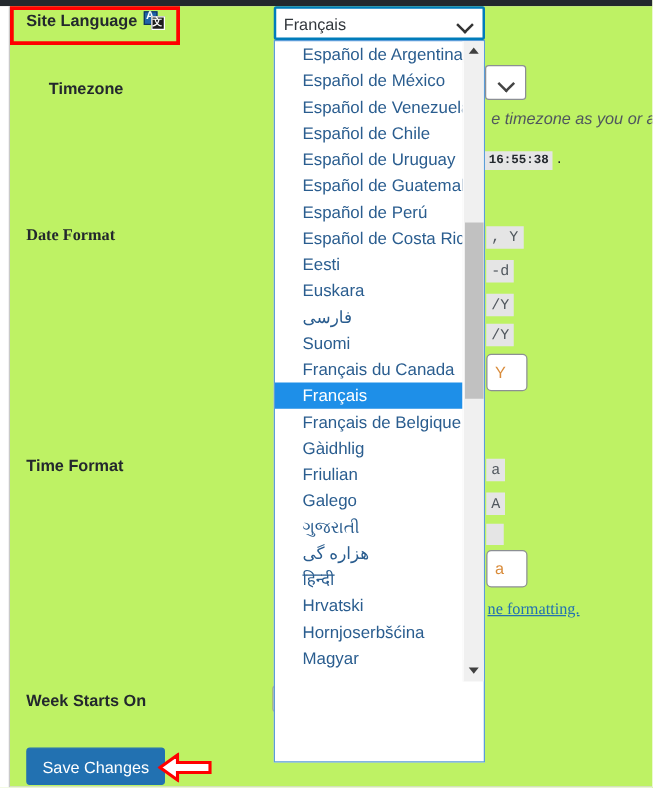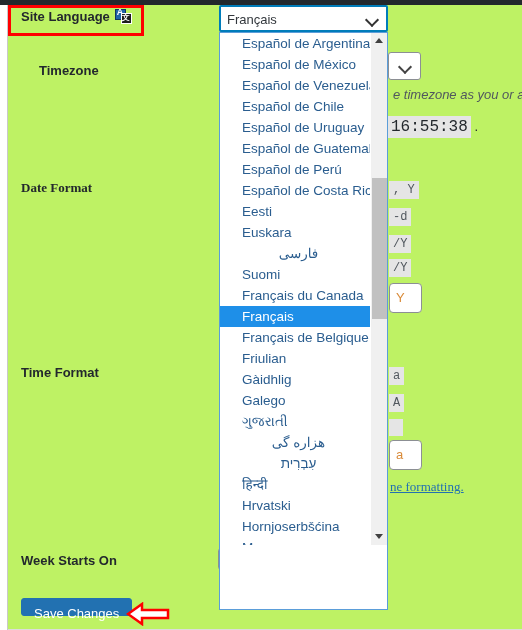--- a/index.html
+++ b/index.html
@@ -211,23 +211,24 @@
   .tz-time-line {
     position: absolute;
     left: 380px; top: 113px;
     white-space: nowrap;
     font-size: 13px;
     color: #23282d;
   }
   .tz-time-line .code {
     background: #e5e5e5;
     font-family: "Liberation Mono", monospace;
-    font-size: 16px;
+    font-size: 10px;
     padding: 2px 3px;
     color: #23282d;
+    font-weight: bold;
   }
 
   
   .doc-link {
     position: absolute;
     left: 382px; top: 474px;
     font-size: 13px;
     color: #2271b1;
     text-decoration: underline;
     white-space: nowrap;
@@ -261,21 +262,21 @@
     font-size: 13.5px;
     color: #2a5d8f;
     white-space: nowrap;
     overflow: hidden;
     box-sizing: border-box;
   }
   .opt.selected {
     background: #1e8fe8;
     color: #ffffff;
   }
-  .opt.rtl { direction: rtl; text-align: center; padding-left: 0; padding-right: 16px; }
+  .opt.rtl { direction: rtl; text-align: left; padding-left: 0; padding-right: 16px; }
   .opt.rtl span { display: inline-block; margin-left: 22px; }
 
   
   .lb-scrollbar {
     position: absolute;
     right: 0; top: 0;
     width: 17px;
     height: 512px;
     background: #f0f0f0;
     border-left: 1px solid #ffffff;
@@ -305,21 +306,21 @@
     top: 145px;
     width: 15px;
     height: 141px;
     background: #c1c1c1;
   }
 
   
   #save-btn {
     position: absolute;
     left: 13px; top: 593px;
-    height: 18px;
+    height: 30px;
     padding: 0 12px;
     line-height: 30px;
     background: #2271b1;
     color: #ffffff;
     border: 1px solid #2271b1;
     border-radius: 3px;
     font-size: 13px;
     font-family: "Liberation Sans", sans-serif;
     cursor: pointer;
     box-sizing: border-box;
@@ -399,26 +400,25 @@
           <div class="opt">Español de Guatemala</div>
           <div class="opt">Español de Perú</div>
           <div class="opt">Español de Costa Rica</div>
           <div class="opt">Eesti</div>
           <div class="opt">Euskara</div>
           <div class="opt rtl"><span>فارسی</span></div>
           <div class="opt">Suomi</div>
           <div class="opt">Français du Canada</div>
           <div class="opt selected">Français</div>
           <div class="opt">Français de Belgique</div>
+          <div class="opt">Gàidhlig</div>
           <div class="opt">Friulian</div>
-          <div class="opt">Gàidhlig</div>
           <div class="opt">Galego</div>
           <div class="opt">ગુજરાતી</div>
           <div class="opt rtl"><span>هزاره گی</span></div>
-          <div class="opt rtl"><span>עִבְרִית</span></div>
           <div class="opt">हिन्दी</div>
           <div class="opt">Hrvatski</div>
           <div class="opt">Hornjoserbšćina</div>
           <div class="opt">Magyar</div>
         </div>
       <div class="lb-scrollbar">
         <div class="lb-arrow up">
             <i></i>
           </div>
         <div class="lb-thumb"></div>

